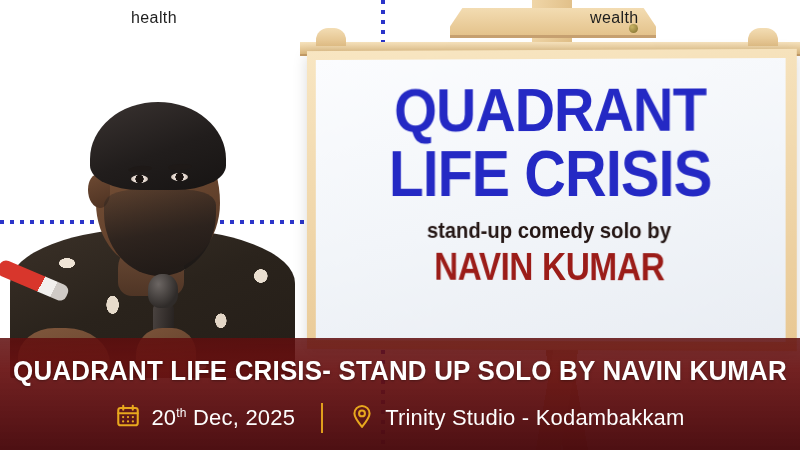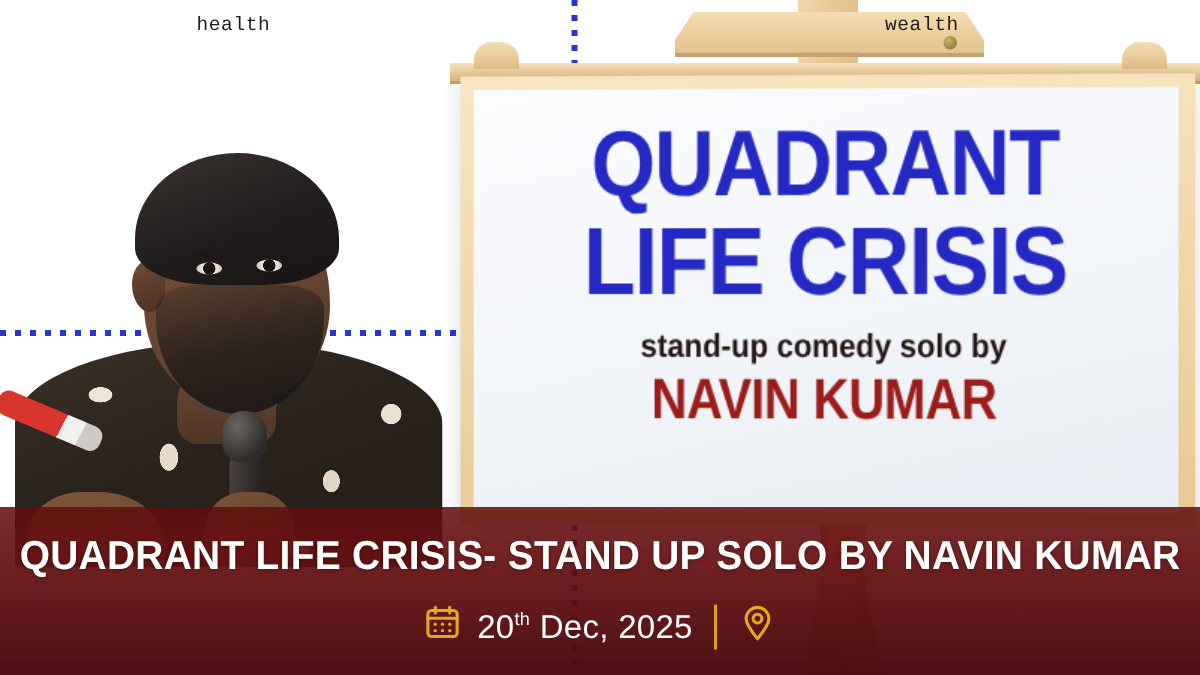--- a/index.html
+++ b/index.html
@@ -26,22 +26,22 @@
   }
   .hline {
     position:absolute; left:0; top:220px; width:800px; height:4px;
     background-image:linear-gradient(to right,#2b35c9 0 4px,transparent 4px 10px);
     background-size:10px 4px;
     z-index:2;
   }
 
   .axis-label {
     position:absolute; z-index:6;
-    font-family:Liberation Mono, monospace;
-    font-size:13px; color:#1d1d1d; letter-spacing:.4px;
+    font-family:Liberation Sans, sans-serif;
+    font-size:16px; color:#1d1d1d; letter-spacing:.4px;
   }
   .axis-health { left:131px; top:9px; }
   .axis-wealth { left:590px; top:9px; }
 
   
   .photo {
     position:absolute; left:0; top:78px; width:300px; height:300px;
     z-index:3;
     -webkit-mask-image:radial-gradient(135% 115% at 48% 48%,#000 62%,rgba(0,0,0,.0) 92%);
             mask-image:radial-gradient(135% 115% at 48% 48%,#000 62%,rgba(0,0,0,.0) 92%);
@@ -215,21 +215,21 @@
     align-items:center; justify-content:center;
   }
   .band-title {
     font-family:"Liberation Sans Narrow","Liberation Sans",sans-serif;
     font-weight:700; font-size:27px; color:#ffffff;
     letter-spacing:.2px; transform:scaleX(.96);
     white-space:nowrap; text-shadow:0 1px 3px rgba(0,0,0,.35);
   }
   .band-meta {
     margin-top:16px;
-    display:flex; align-items:center; gap:14px;
+    display:flex; align-items:center; gap:26px;
     color:#ffffff;
   }
   .meta-item { display:flex; align-items:center; gap:10px; }
   .meta-text {
     font-family:"Liberation Sans Narrow","Liberation Sans",sans-serif;
     font-weight:400; font-size:22px; color:#fdfdfd;
     white-space:nowrap; letter-spacing:.2px;
   }
   .meta-text sup { font-size:12px; vertical-align:super; }
   .meta-sep {
@@ -312,18 +312,19 @@
 
       <div class="meta-sep"></div>
 
       <div class="meta-item">
         <span class="ico">
           <svg width="26" height="26" viewBox="0 0 24 24" fill="none" stroke="#e8a81e" stroke-width="1.9" stroke-linecap="round" stroke-linejoin="round">
             <path d="M12 22c4.6-5.6 7-9.3 7-12.3A7 7 0 0 0 5 9.7C5 12.7 7.4 16.4 12 22z"></path>
             <circle cx="12" cy="9.6" r="2.7"></circle>
           </svg>
         </span>
+        <span class="meta-text">Trinity Studio - Kodambakkam</span>
       </div>
 
     </div>
   </div>
 
 </div>
 
 </body></html>

